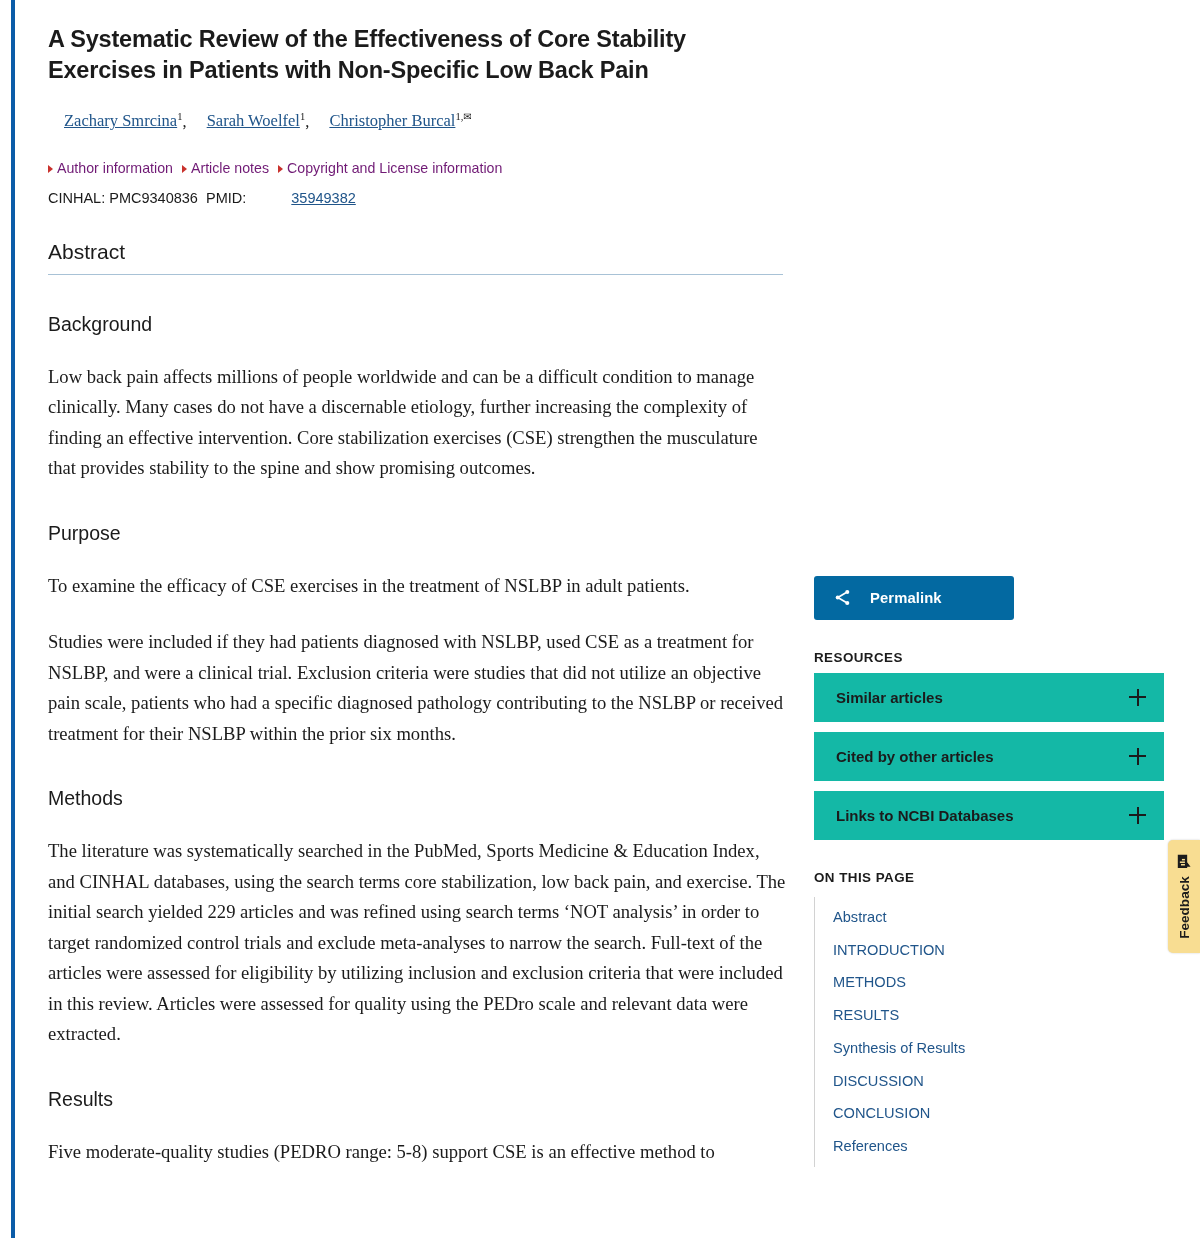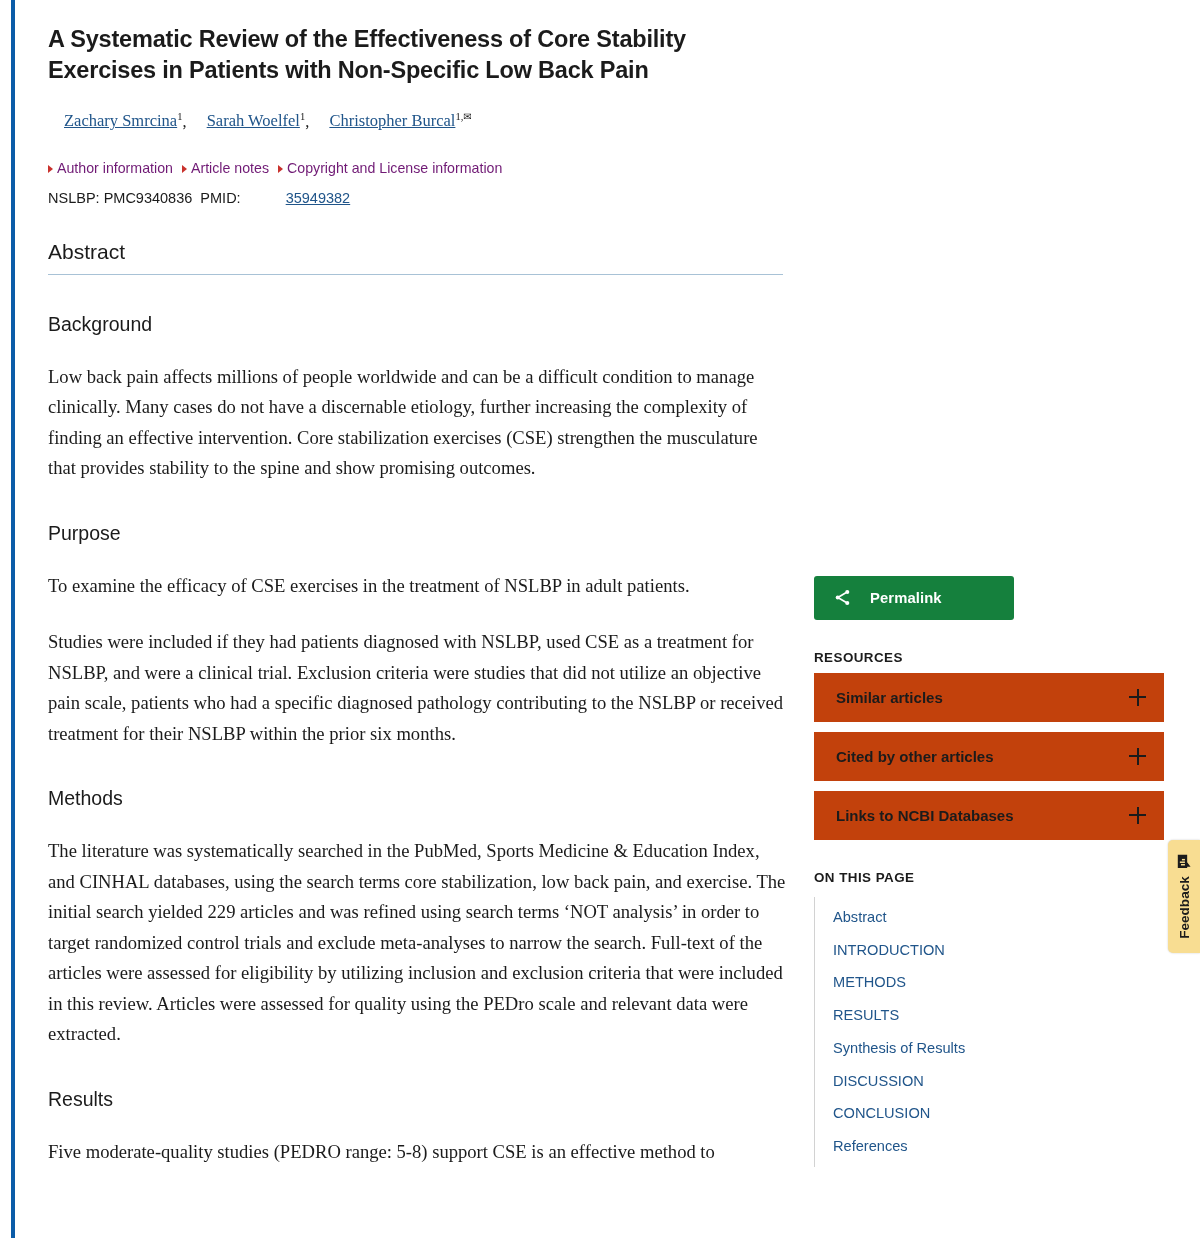--- a/index.html
+++ b/index.html
@@ -133,21 +133,21 @@
     padding: 10px 0 0 0;
     position: relative;
   }
 
   .permalink-btn {
     display: flex;
     align-items: center;
     width: 200px;
     height: 44px;
     margin-left: 14px;
-    background: #15803d;
+    background: #0369a1;
     border: none;
     border-radius: 3px;
     cursor: pointer;
     padding: 0;
   }
   .permalink-btn .share-wrap {
     width: 56px;
     display: flex;
     align-items: center;
     justify-content: center;
@@ -163,21 +163,21 @@
   .side-label {
     font-family: "Liberation Sans", sans-serif;
     font-weight: bold;
     font-size: 13.4px;
     letter-spacing: 0.45px;
     color: #1b1b1b;
     margin: 30px 0 8px 14px;
   }
 
   .accordion-item {
-    background: #c2410c;
+    background: #14b8a6;
     height: 49px;
     margin: 0 36px 10px 14px;
     display: flex;
     align-items: center;
     justify-content: space-between;
     padding: 0 18px 0 22px;
     cursor: pointer;
   }
   .accordion-item .acc-label {
     font-family: "Liberation Sans", sans-serif;
@@ -266,21 +266,21 @@
 
     <div class="authors">
       <a href="#">Zachary Smrcina</a><sup>1</sup><span>, </span><a href="#">Sarah Woelfel</a><sup>1</sup><span>, </span><a href="#">Christopher Burcal</a><sup><span>1,</span><span class="env">✉</span></sup>
     </div>
 
     <div class="meta-links">
       <span class="tri"></span><a href="#">Author information</a><span class="sep-space"></span><span class="tri"></span><a href="#">Article notes</a><span class="sep-space"></span><span class="tri"></span><a href="#">Copyright and License information</a>
     </div>
 
     <div class="ids">
-      <span>NSLBP:</span>
+      <span>CINHAL:</span>
       <span>PMC9340836</span>&nbsp;
       <span>PMID:</span>
       <a href="#">35949382</a>
     </div>
 
     <h2 class="section-head">Abstract</h2>
 
     <h3 class="sub-head">Background</h3>
     <p class="body-para">Low back pain affects millions of people worldwide and can be a difficult condition to manage clinically. Many cases do not have a discernable etiology, further increasing the complexity of finding an effective intervention. Core stabilization exercises (CSE) strengthen the musculature that provides stability to the spine and show promising outcomes.</p>
 

